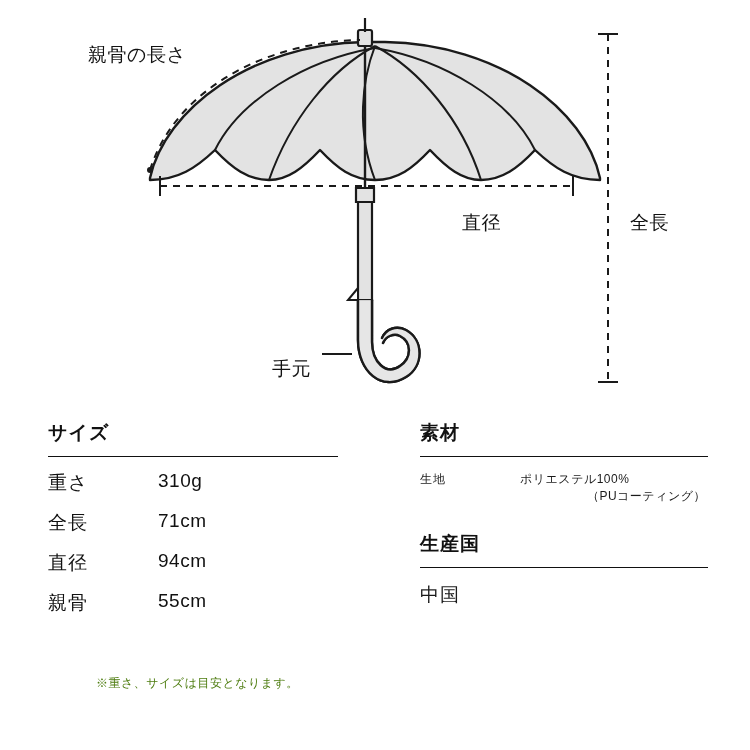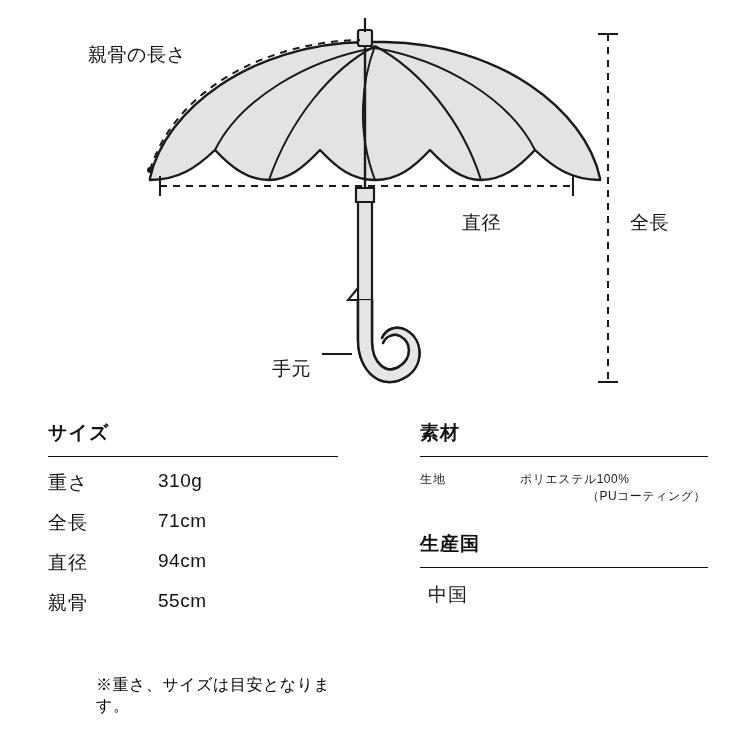--- a/index.html
+++ b/index.html
@@ -107,29 +107,28 @@
   .right-row .v .sub {
     display: block;
     text-align: right;
     padding-right: 2px;
   }
   .spacer-lg { height: 26px; }
   .note {
     position: absolute;
     left: 48px;
     top: 255px;
-    font-size: 16px;
-    color: #000000;
+    font-size: 12px;
+    color: #4d7c0f;
     letter-spacing: 0.5px;
   }
   .country-val {
     font-size: 19px;
     padding-top: 8px;
     letter-spacing: 1px;
-    margin-left: 8px;
   }
 </style>
 </head>
 <body>
 
 <div class="page">
 
   <div class="diagram">
     <svg width="750" height="410" viewBox="0 0 750 410" xmlns="http://www.w3.org/2000/svg">
 

